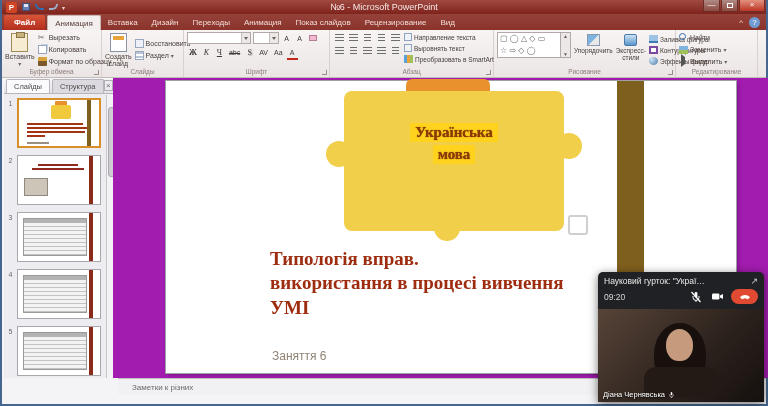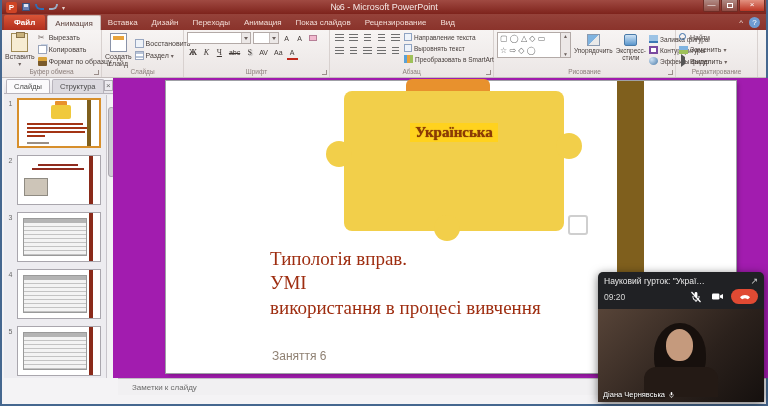--- a/index.html
+++ b/index.html
@@ -132,21 +132,21 @@
 
   .puzzle { position:absolute; left:148px; top:0; width:280px; height:160px; }
   .pz-main { position:absolute; left:30px; top:10px; width:220px; height:140px; background:#f2cf4a; border-radius:8px; }
   .pz-knob { position:absolute; width:26px; height:26px; background:#f2cf4a; border-radius:50%; }
   .pz-orange { position:absolute; left:92px; top:-2px; width:84px; height:56px; background:#e8912d; border-radius:6px; }
   .pz-orange::after { content:""; position:absolute; left:32px; bottom:-9px; width:20px; height:20px; background:#e8912d; border-radius:50%; }
   .pz-gray { position:absolute; right:6px; bottom:6px; width:20px; height:20px; border:2px solid #cfcfcf; border-radius:3px; background:#fff; }
   .pz-text { position:absolute; left:0; right:0; top:42px; text-align:center; font-family:"Liberation Serif",serif; font-weight:bold; }
   .pz-line { display:inline-block; background:#ffd21e; color:#8d3a05; padding:0 5px; font-size:15px; line-height:19px; margin-bottom:3px; text-shadow:0 0 1px #6e2d00; }
 
-  .slide-title { position:absolute; left:104px; top:166px; width:385px; font-family:"Liberation Serif",serif; font-weight:normal; font-size:19px; line-height:1.28; color:#9e2d10; }
+  .slide-title { position:absolute; left:104px; top:166px; width:385px; font-family:"Liberation Serif",serif; font-weight:bold; font-size:19px; line-height:1.28; color:#9e2d10; }
   .slide-sub { position:absolute; left:106px; top:268px; font-size:12px; color:#8f8173; }
 
   
   .notesbar { position:absolute; left:116px; top:378px; width:648px; height:17px; background:#f1f0f2; border-top:1px solid #c2bfc4; font-size:8px; color:#6b6b6b; padding:4px 0 0 14px; }
 
   
   .call { position:absolute; right:2px; bottom:2px; width:166px; height:130px; background:#202124; border-radius:5px 5px 0 0;
           box-shadow:0 2px 10px rgba(0,0,0,.55); display:flex; flex-direction:column; z-index:60; }
   .call-hd { display:flex; align-items:center; padding:4px 6px 1px; }
   .call-title { flex:1; font-size:8.5px; color:#e8e8e8; white-space:nowrap; overflow:hidden; text-overflow:ellipsis; }
@@ -465,36 +465,37 @@
       <div class="stripe"></div>
       <div class="puzzle">
         <div class="pz-orange"></div>
         <div class="pz-main"></div>
         <span class="pz-knob" style="left:12px;top:60px"></span>
         <span class="pz-knob" style="right:12px;top:52px"></span>
         <span class="pz-knob" style="left:120px;bottom:0"></span>
         <div class="pz-gray"></div>
         <div class="pz-text">
           <div><span class="pz-line">Українська</span></div>
+          <div><span class="pz-line">мова</span></div>
         </div>
       </div>
       <div class="slide-title">
         <div>Типологія вправ.</div>
+        <div>використання в процесі вивчення</div>
         <div>УМІ</div>
-        <div>використання в процесі вивчення</div>
       </div>
       <div class="slide-sub">Заняття 6</div>
     </div>
     <div class="vscroll">
       <span>▲</span>
       <div class="slider"></div>
     </div>
   </div>
 
-  <div class="notesbar"><span>Заметки к слайду</span></div>
+  <div class="notesbar"><span>Заметки к різних</span></div>
 
   <div class="call">
     <div class="call-hd">
       <div class="call-title">Науковий гурток: "Украї…</div>
       <div class="call-expand">↗</div>
     </div>
     <div class="call-ctl">
       <span class="call-timer">09:20</span>
       <span class="cbtn-ic">
         <svg width="12" height="12" viewBox="0 0 12 12">

